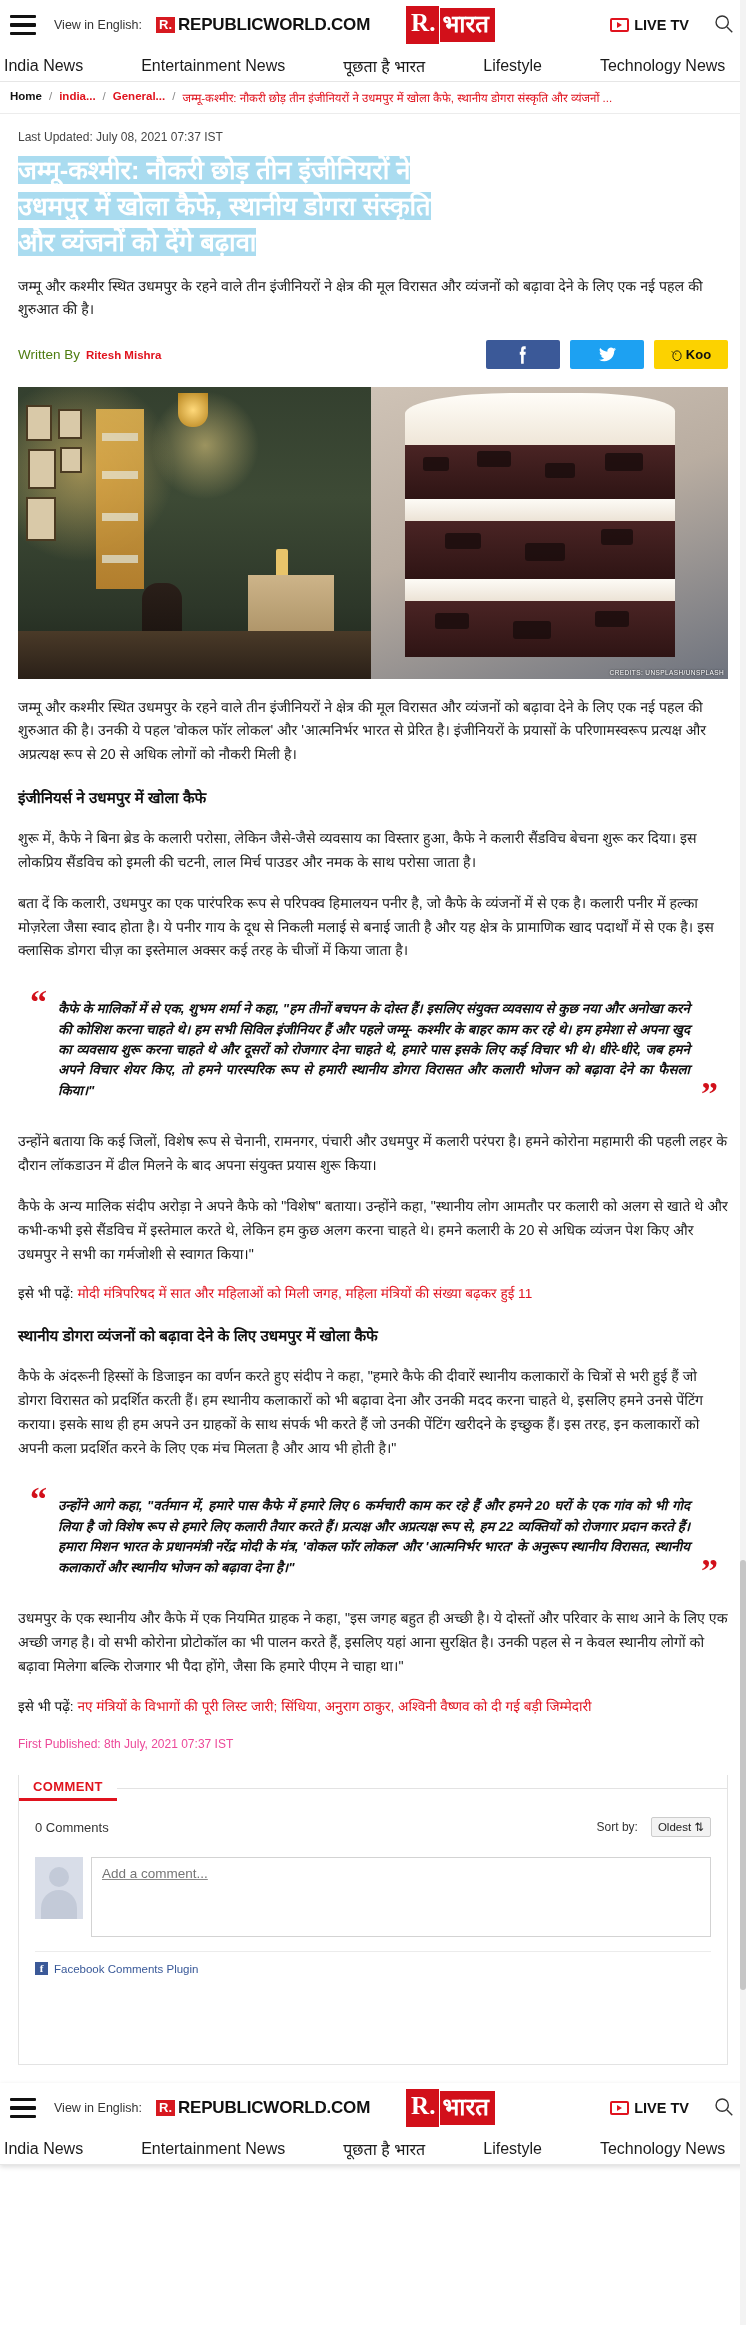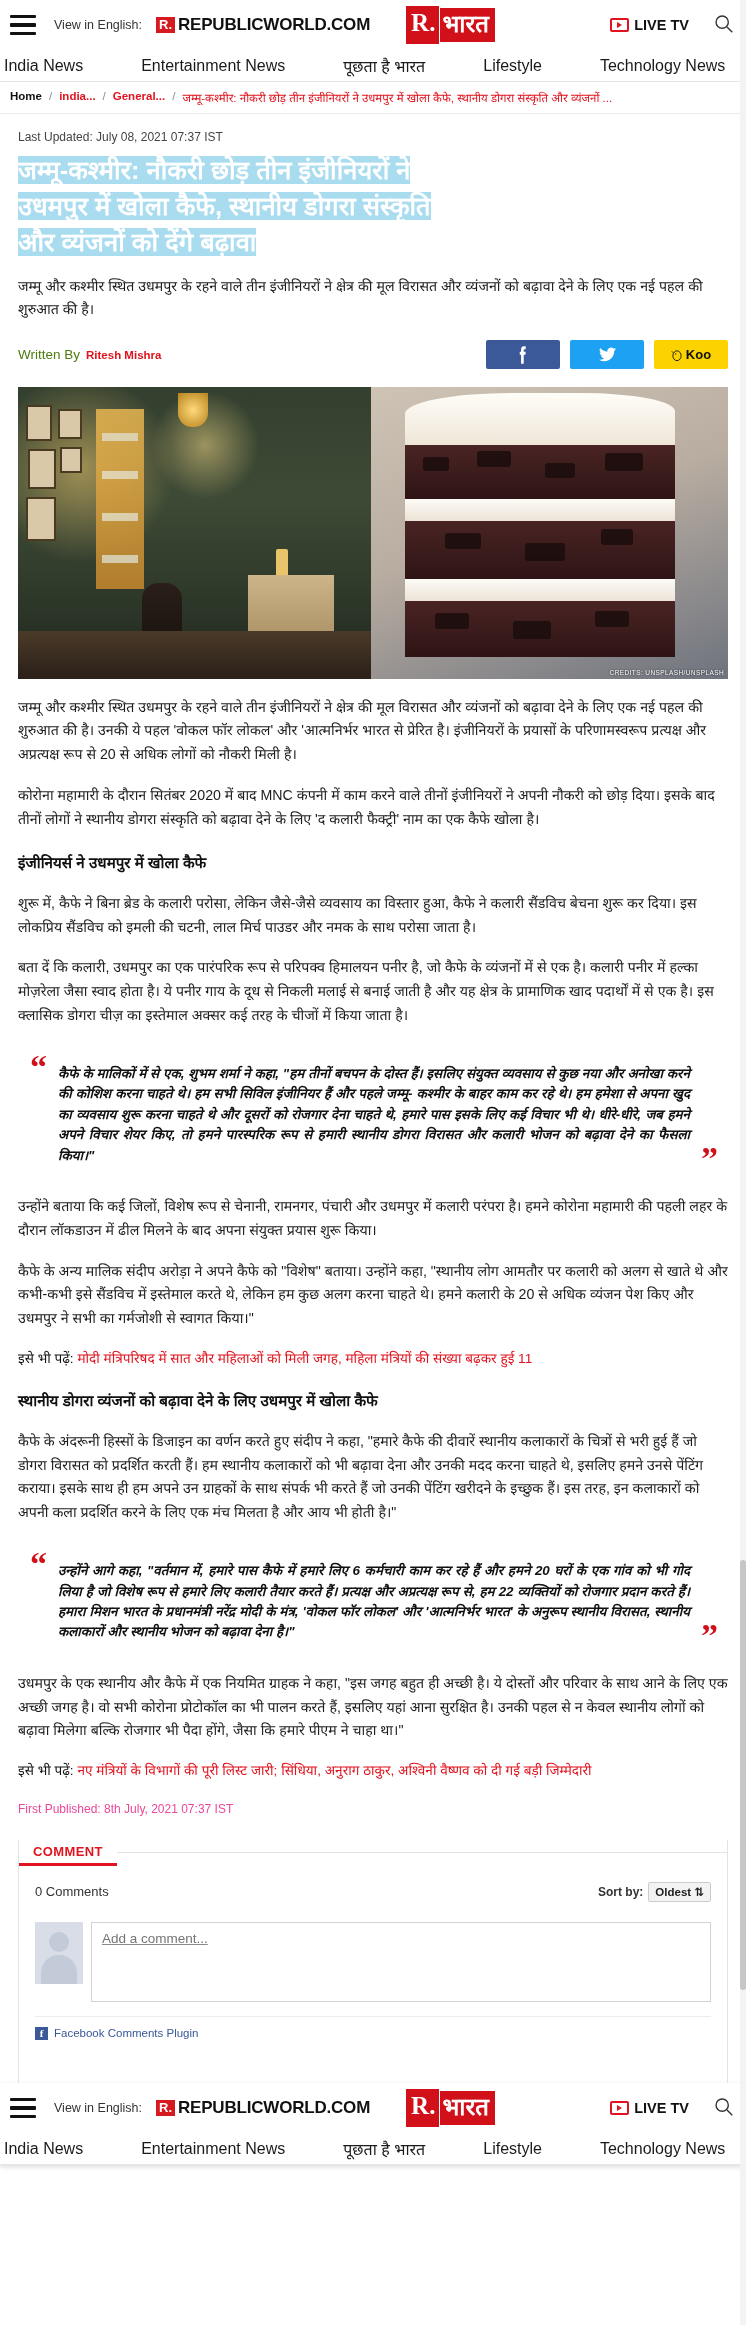--- a/index.html
+++ b/index.html
@@ -164,21 +164,21 @@
   .comment-tab-row { display: flex; align-items: center; height: 26px; position: relative; }
   .comment-tab {
     font-size: 13px; font-weight: bold; color: #e0131e; letter-spacing: .4px;
     padding: 0 14px; border-bottom: 3px solid #e0131e; height: 26px;
     display: flex; align-items: center;
   }
   .comment-rule { flex: 1; height: 1px; background: #e3e3e3; }
   .fbcomments { padding: 12px 16px; }
   .fb-head { display: flex; align-items: center; height: 28px; }
   .fb-count { font-size: 13px; color: #333; }
-  .fb-sortwrap { margin-left: auto; display: flex; align-items: center; gap: 5px; font-weight: bold; }
+  .fb-sortwrap { margin-left: auto; display: flex; align-items: center; gap: 13px; }
   .fb-sortlabel { font-size: 12px; color: #333; }
   .fb-select {
     font-size: 11.5px; border: 1px solid #ccc; background: #f3f3f3; padding: 2px 6px;
     border-radius: 2px; color: #222;
   }
   .fb-composer { display: flex; gap: 8px; margin-top: 16px; }
   .fb-avatar { width: 48px; height: 62px; background: #d8dde8; position: relative; flex: none;
                overflow:hidden; }
   .fb-avatar::before { content:""; position:absolute; left:14px; top:10px; width:20px; height:20px;
                        border-radius:50%; background:#c3cad8; }
@@ -339,21 +339,20 @@
         <div class="crumb" style="left:196px;top:136px;width:32px;height:16px;"></div>
         <div class="crumb" style="left:30px;top:220px;width:34px;height:16px;"></div>
         <div class="crumb" style="left:108px;top:228px;width:38px;height:18px;"></div>
         <div class="crumb" style="left:190px;top:218px;width:34px;height:16px;"></div>
       </div>
     </div>
     <div class="hero-credit">CREDITS: UNSPLASH/UNSPLASH</div>
   </div>
 
   <p class="body">जम्मू और कश्मीर स्थित उधमपुर के रहने वाले तीन इंजीनियरों ने क्षेत्र की मूल विरासत और व्यंजनों को बढ़ावा देने के लिए एक नई पहल की शुरुआत की है। उनकी ये पहल 'वोकल फॉर लोकल' और 'आत्मनिर्भर भारत से प्रेरित है। इंजीनियरों के प्रयासों के परिणामस्वरूप प्रत्यक्ष और अप्रत्यक्ष रूप से 20 से अधिक लोगों को नौकरी मिली है।</p>
-  <p class="body">कोरोना महामारी के दौरान सितंबर 2020 में बाद MNC कंपनी में काम करने वाले तीनों इंजीनियरों ने अपनी नौकरी को छोड़ दिया। इसके बाद तीनों लोगों ने स्थानीय डोगरा संस्कृति को बढ़ावा देने के लिए 'द कलारी फैक्ट्री' नाम का एक कैफे खोला है।</p>
 
   <h2 class="subhead">इंजीनियर्स ने उधमपुर में खोला कैफे</h2>
 
   <p class="body">शुरू में, कैफे ने बिना ब्रेड के कलारी परोसा, लेकिन जैसे-जैसे व्यवसाय का विस्तार हुआ, कैफे ने कलारी सैंडविच बेचना शुरू कर दिया। इस लोकप्रिय सैंडविच को इमली की चटनी, लाल मिर्च पाउडर और नमक के साथ परोसा जाता है।</p>
   <p class="body">बता दें कि कलारी, उधमपुर का एक पारंपरिक रूप से परिपक्व हिमालयन पनीर है, जो कैफे के व्यंजनों में से एक है। कलारी पनीर में हल्का मोज़रेला जैसा स्वाद होता है। ये पनीर गाय के दूध से निकली मलाई से बनाई जाती है और यह क्षेत्र के प्रामाणिक खाद पदार्थों में से एक है। इस क्लासिक डोगरा चीज़ का इस्तेमाल अक्सर कई तरह के चीजों में किया जाता है।</p>
 
   <div class="quote">
     <span class="qmark open">“</span>
     <p>कैफे के मालिकों में से एक, शुभम शर्मा ने कहा, "हम तीनों बचपन के दोस्त हैं। इसलिए संयुक्त व्यवसाय से कुछ नया और अनोखा करने की कोशिश करना चाहते थे। हम सभी सिविल इंजीनियर हैं और पहले जम्मू- कश्मीर के बाहर काम कर रहे थे। हम हमेशा से अपना खुद का व्यवसाय शुरू करना चाहते थे और दूसरों को रोजगार देना चाहते थे, हमारे पास इसके लिए कई विचार भी थे। धीरे-धीरे, जब हमने अपने विचार शेयर किए, तो हमने पारस्परिक रूप से हमारी स्थानीय डोगरा विरासत और कलारी भोजन को बढ़ावा देने का फैसला किया।"</p>
     <span class="qmark close">”</span>

